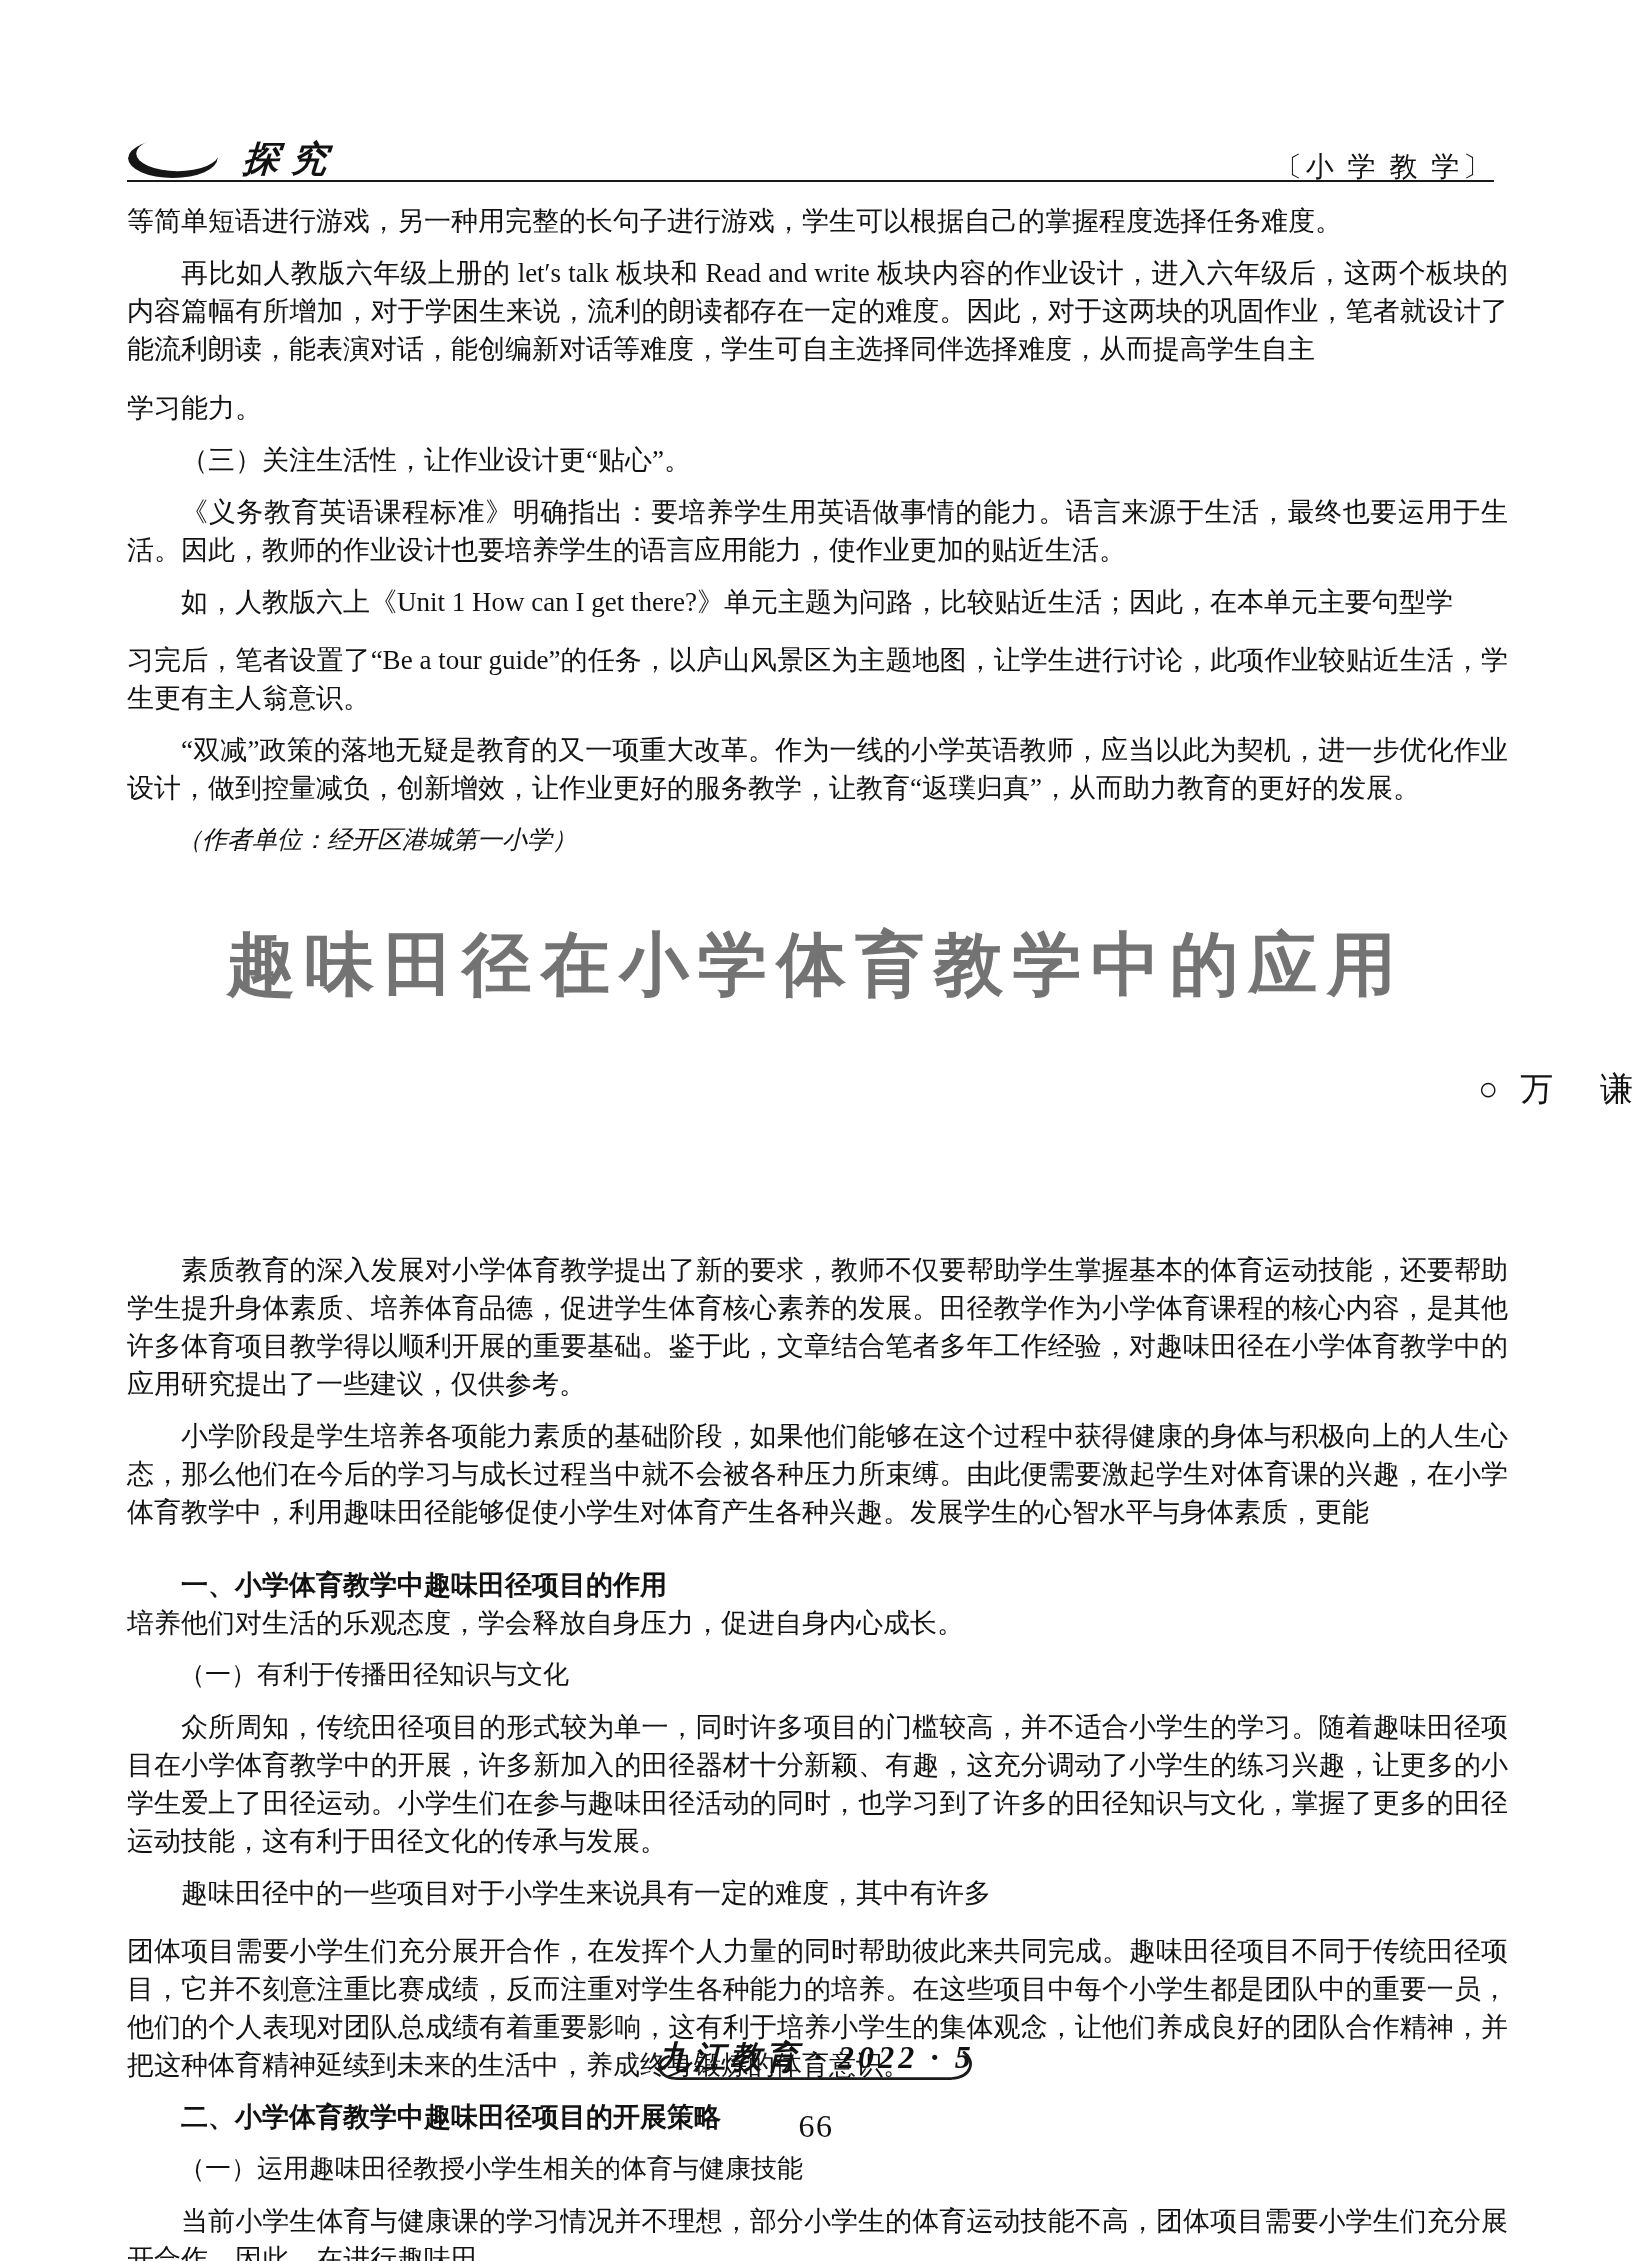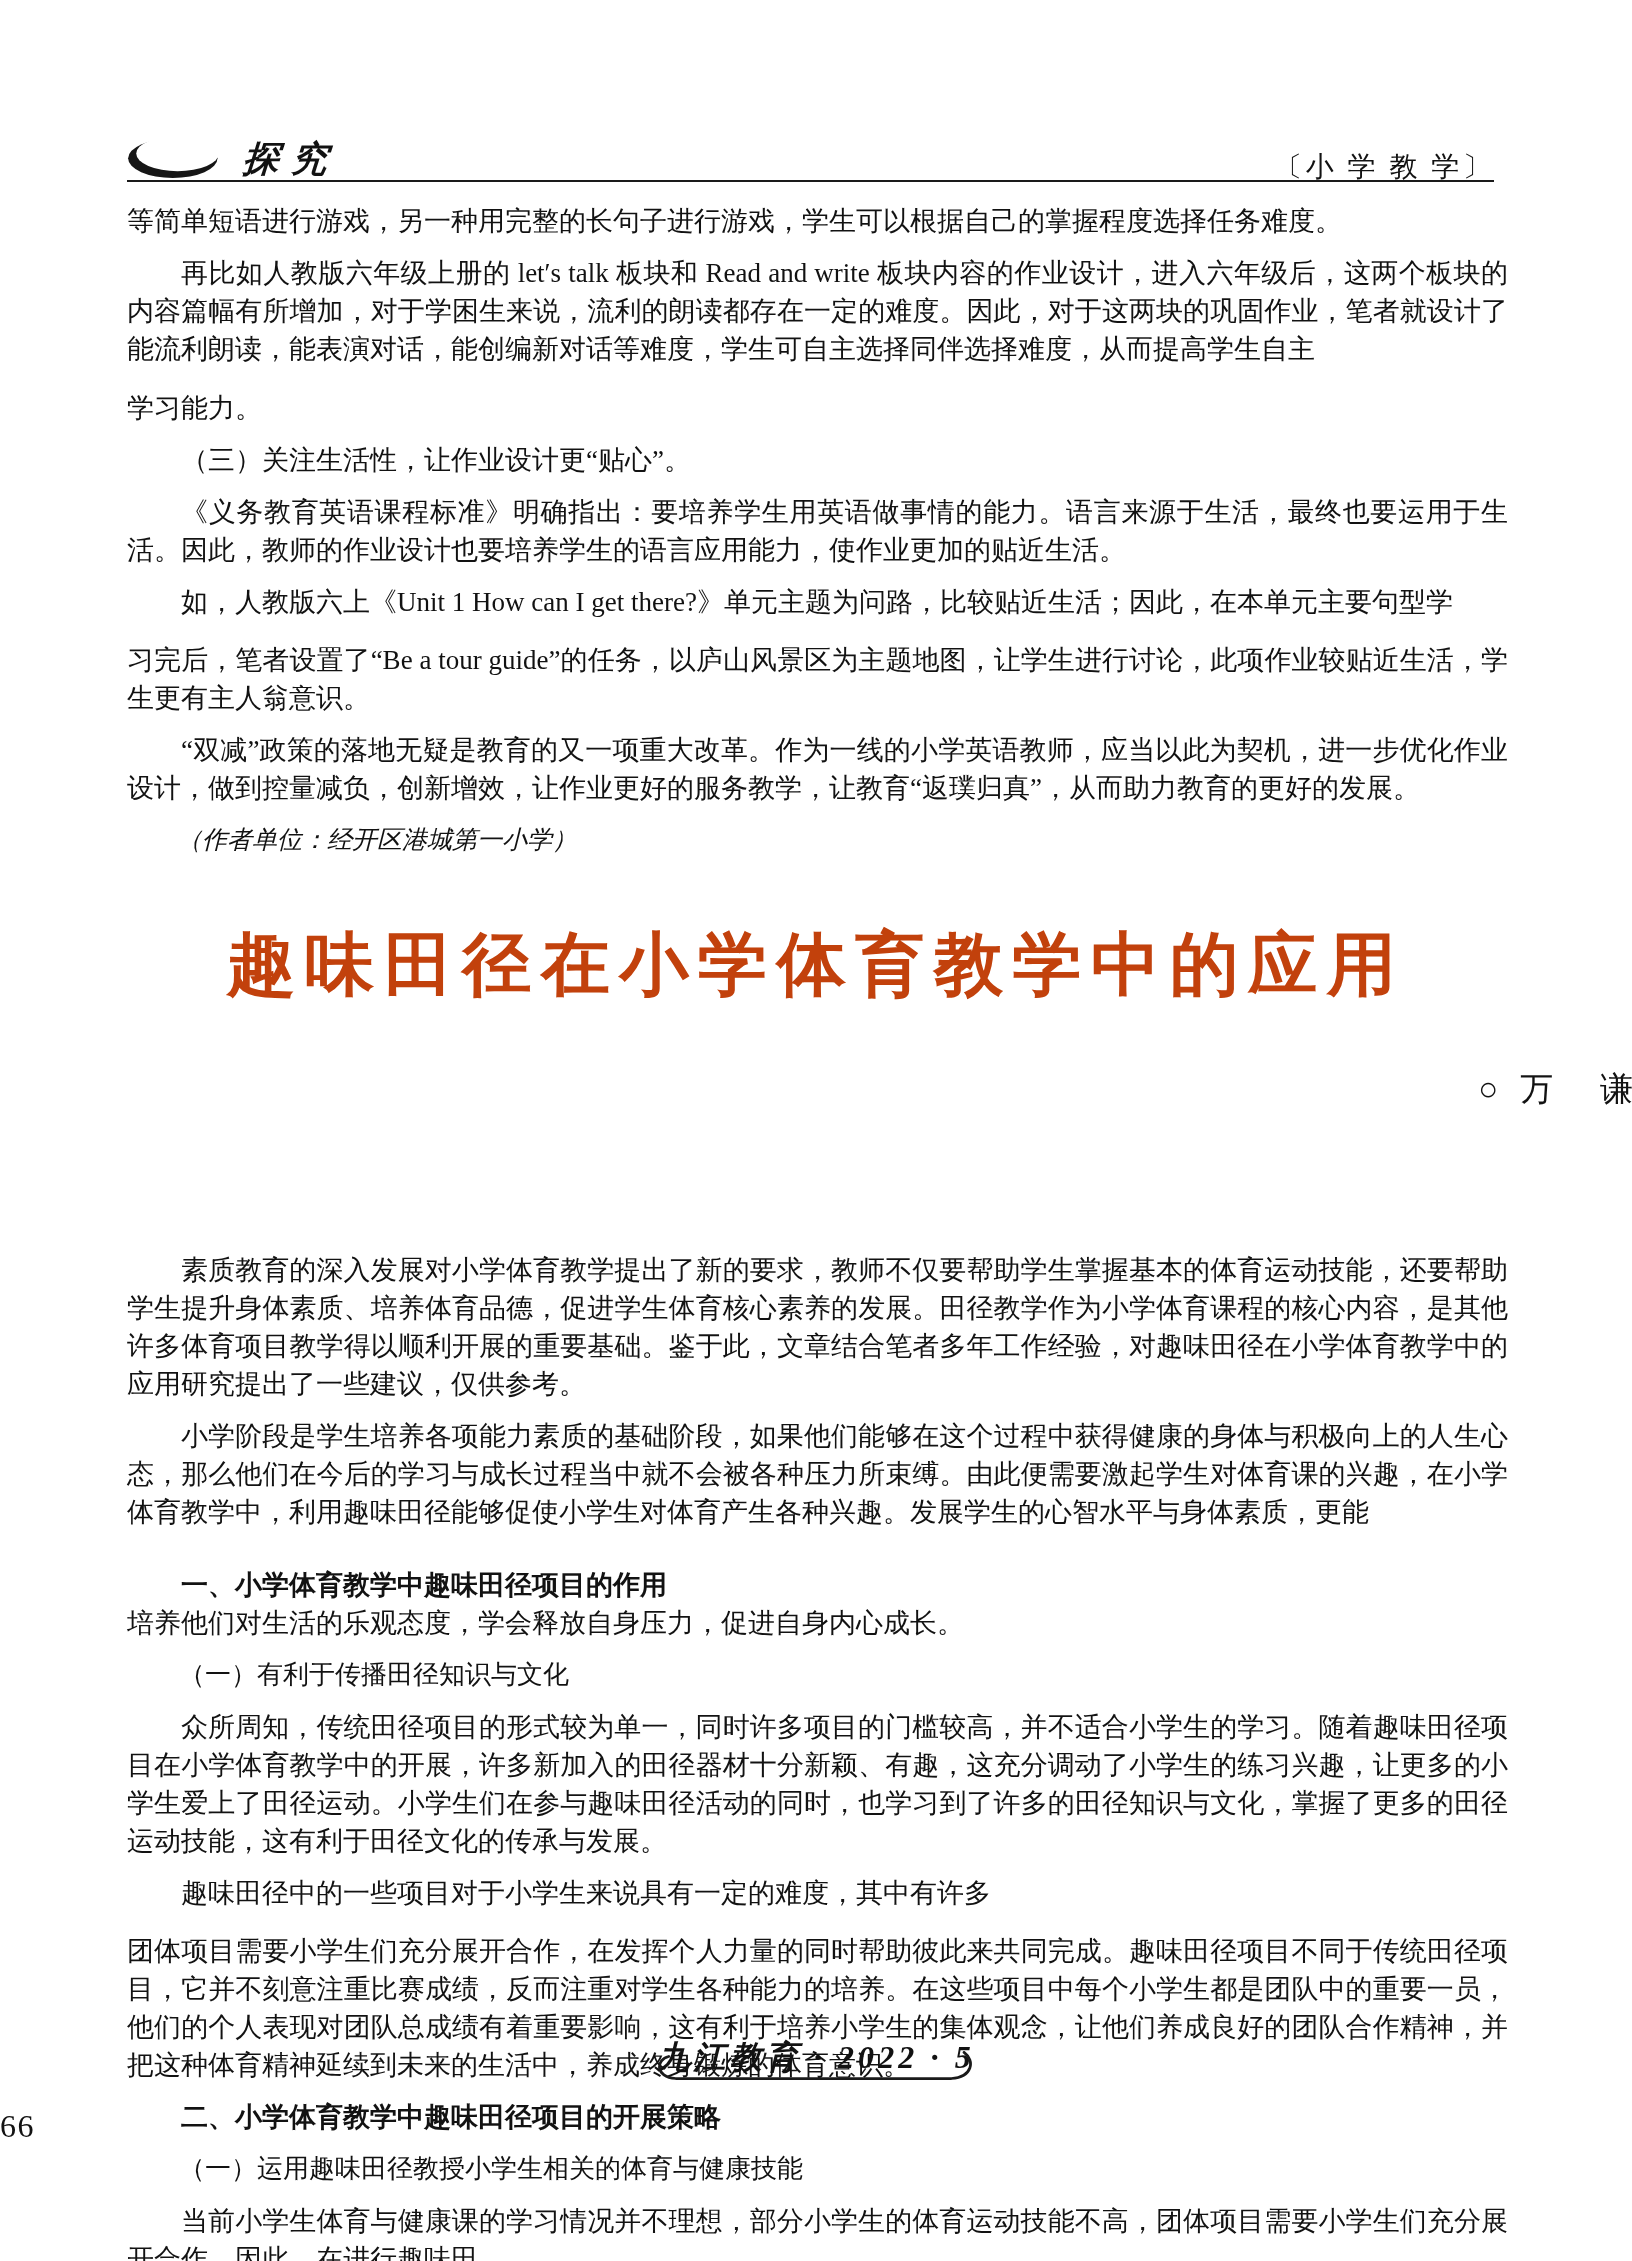--- a/index.html
+++ b/index.html
@@ -44,41 +44,41 @@
   .heading { font-family:"Liberation Sans", sans-serif; font-weight:700; }
   .kai { font-size:26px; }
   .author-unit { font-size:25px; font-style:italic; }
 
   
   .article-title {
     position:absolute; top:927px; left:0; width:100%;
     text-align:center;
     font-family:"Liberation Sans", sans-serif;
     font-size:69px; font-weight:900; letter-spacing:9.6px;
-    line-height:75px; color:#c2410c;
+    line-height:75px; color:#737373;
   }
   .author-line {
     position:absolute; top:1067px; left:8px; width:100%;
     text-align:right; font-size:33px; letter-spacing:6.9px;
   }
 
   
   .footer-wrap {
     position:absolute; top:2038px; left:50%; transform:translateX(-50%);
     text-align:center;
   }
   .journal-mark {
     display:inline-block; position:relative;
     font-size:32px; font-style:italic; font-weight:600;
     letter-spacing:4.1px; padding:0 20.6px 9.6px 20.6px; line-height:38px;
   }
   .swash { position:absolute; left:0; bottom:-2.7px; width:100%; height:33px; }
   .page-number {
     position:absolute; top:2108px; left:0; width:100%;
-    font-size:32px; letter-spacing:1.4px;
+    text-align:center; font-size:32px; letter-spacing:1.4px;
   }
 </style>
 </head>
 <body>
 
 <div class="page">
 
   <div class="header">
     <div class="header-left">
       <svg class="logo" viewBox="0 0 136 62" aria-hidden="true">

